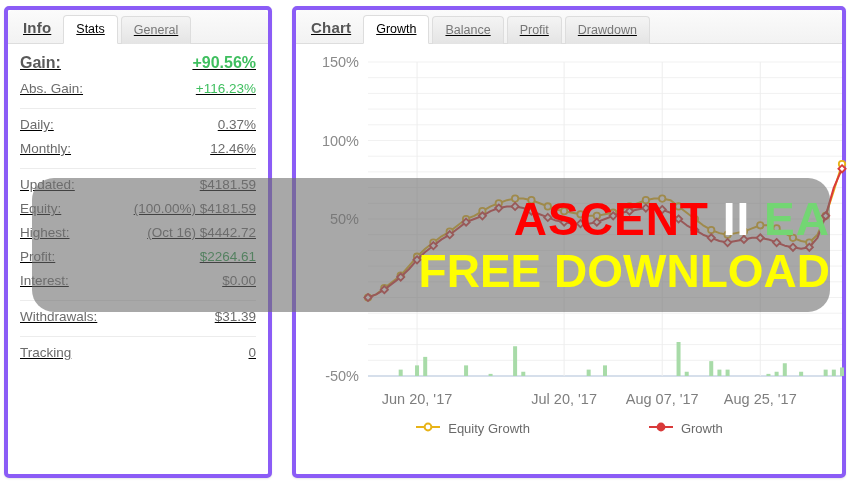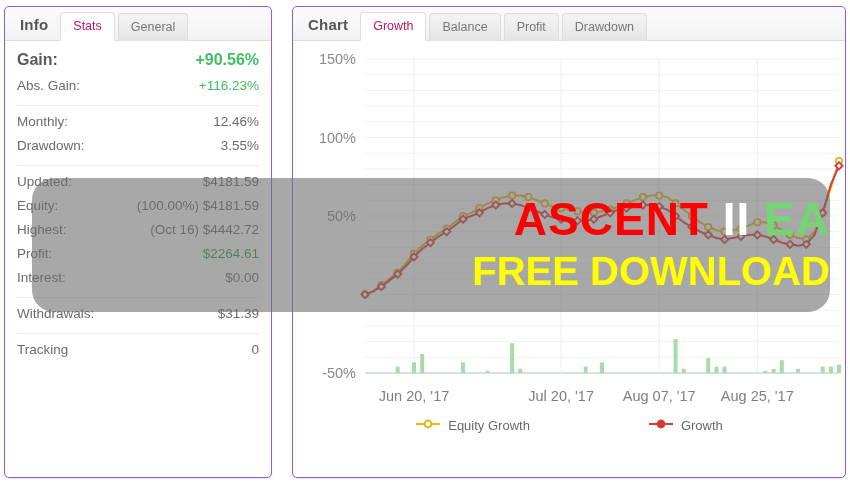--- a/index.html
+++ b/index.html
@@ -9,24 +9,25 @@
     font-family:"Liberation Sans", sans-serif;
     overflow:hidden;
     position:relative;
   }
   .root{position:relative;width:850px;height:500px;}
 
   
   .panel{
     position:absolute;
     background:#ffffff;
-    border:1px solid #8b5cf6;
+    border:4px solid #8b5cf6;
     border-radius:5px;
     box-shadow:0 1px 2px rgba(0,0,0,.10);
     box-sizing:border-box;
+    text-decoration:underline;
   }
   .panel-head{
     position:relative;
     height:34px;
     background:linear-gradient(#fbfbfb,#f2f2f2);
     border-bottom:1px solid #ddd;
     border-radius:5px 5px 0 0;
     display:flex;
     align-items:flex-end;
     padding-left:10px;
@@ -48,21 +49,21 @@
     border-bottom:none;
     border-radius:4px 4px 0 0;
     background:linear-gradient(#f4f4f4,#e4e4e4);
     position:relative;
     top:1px;
     white-space:nowrap;
     line-height:14px;
   }
   .tab.active{
     background:#ffffff;
-    color:#be185d;
+    color:#000000;
     border-color:#ddd;
     border-bottom:1px solid #fff;
   }
 
   
   #info-panel{left:4px;top:6px;width:268px;height:472px;}
   .stats-body{padding:6px 12px 0 12px;}
   .srow{
     display:flex;
     justify-content:space-between;
@@ -106,21 +107,21 @@
     justify-content:center;
     gap:0px;
     pointer-events:none;
   }
   .wm-line1{
     font-size:46px;font-weight:bold;letter-spacing:1px;
     line-height:52px;
     white-space:nowrap;
   }
   .wm-line2{
-    font-size:40px;font-weight:bold;letter-spacing:0px;
+    font-size:46px;font-weight:bold;letter-spacing:0px;
     line-height:52px;
     white-space:nowrap;
   }
   .wm-a{color:#ff0000;}
   .wm-b{color:#ffffff;}
   .wm-c{color:#73d673;}
   .wm-d{color:#ffff00;}
 </style>
 </head>
 <body>
@@ -141,30 +142,30 @@
         <span class="val green">+90.56%</span>
       </div>
 
       <div class="srow">
         <span class="lbl">Abs. Gain:</span>
         <span class="val green">+116.23%</span>
       </div>
 
       <div class="sep"></div>
 
+      <div class="srow">
+        <span class="lbl">Daily:</span>
+        <span class="val">0.37%</span>
+      </div>
 
       <div class="srow">
         <span class="lbl">Monthly:</span>
         <span class="val">12.46%</span>
       </div>
 
-      <div class="srow">
-        <span class="lbl">Drawdown:</span>
-        <span class="val">3.55%</span>
-      </div>
 
       <div class="sep"></div>
 
       <div class="srow">
         <span class="lbl">Updated:</span>
         <span class="val">$4181.59</span>
       </div>
 
       <div class="srow">
         <span class="lbl">Equity:</span>

